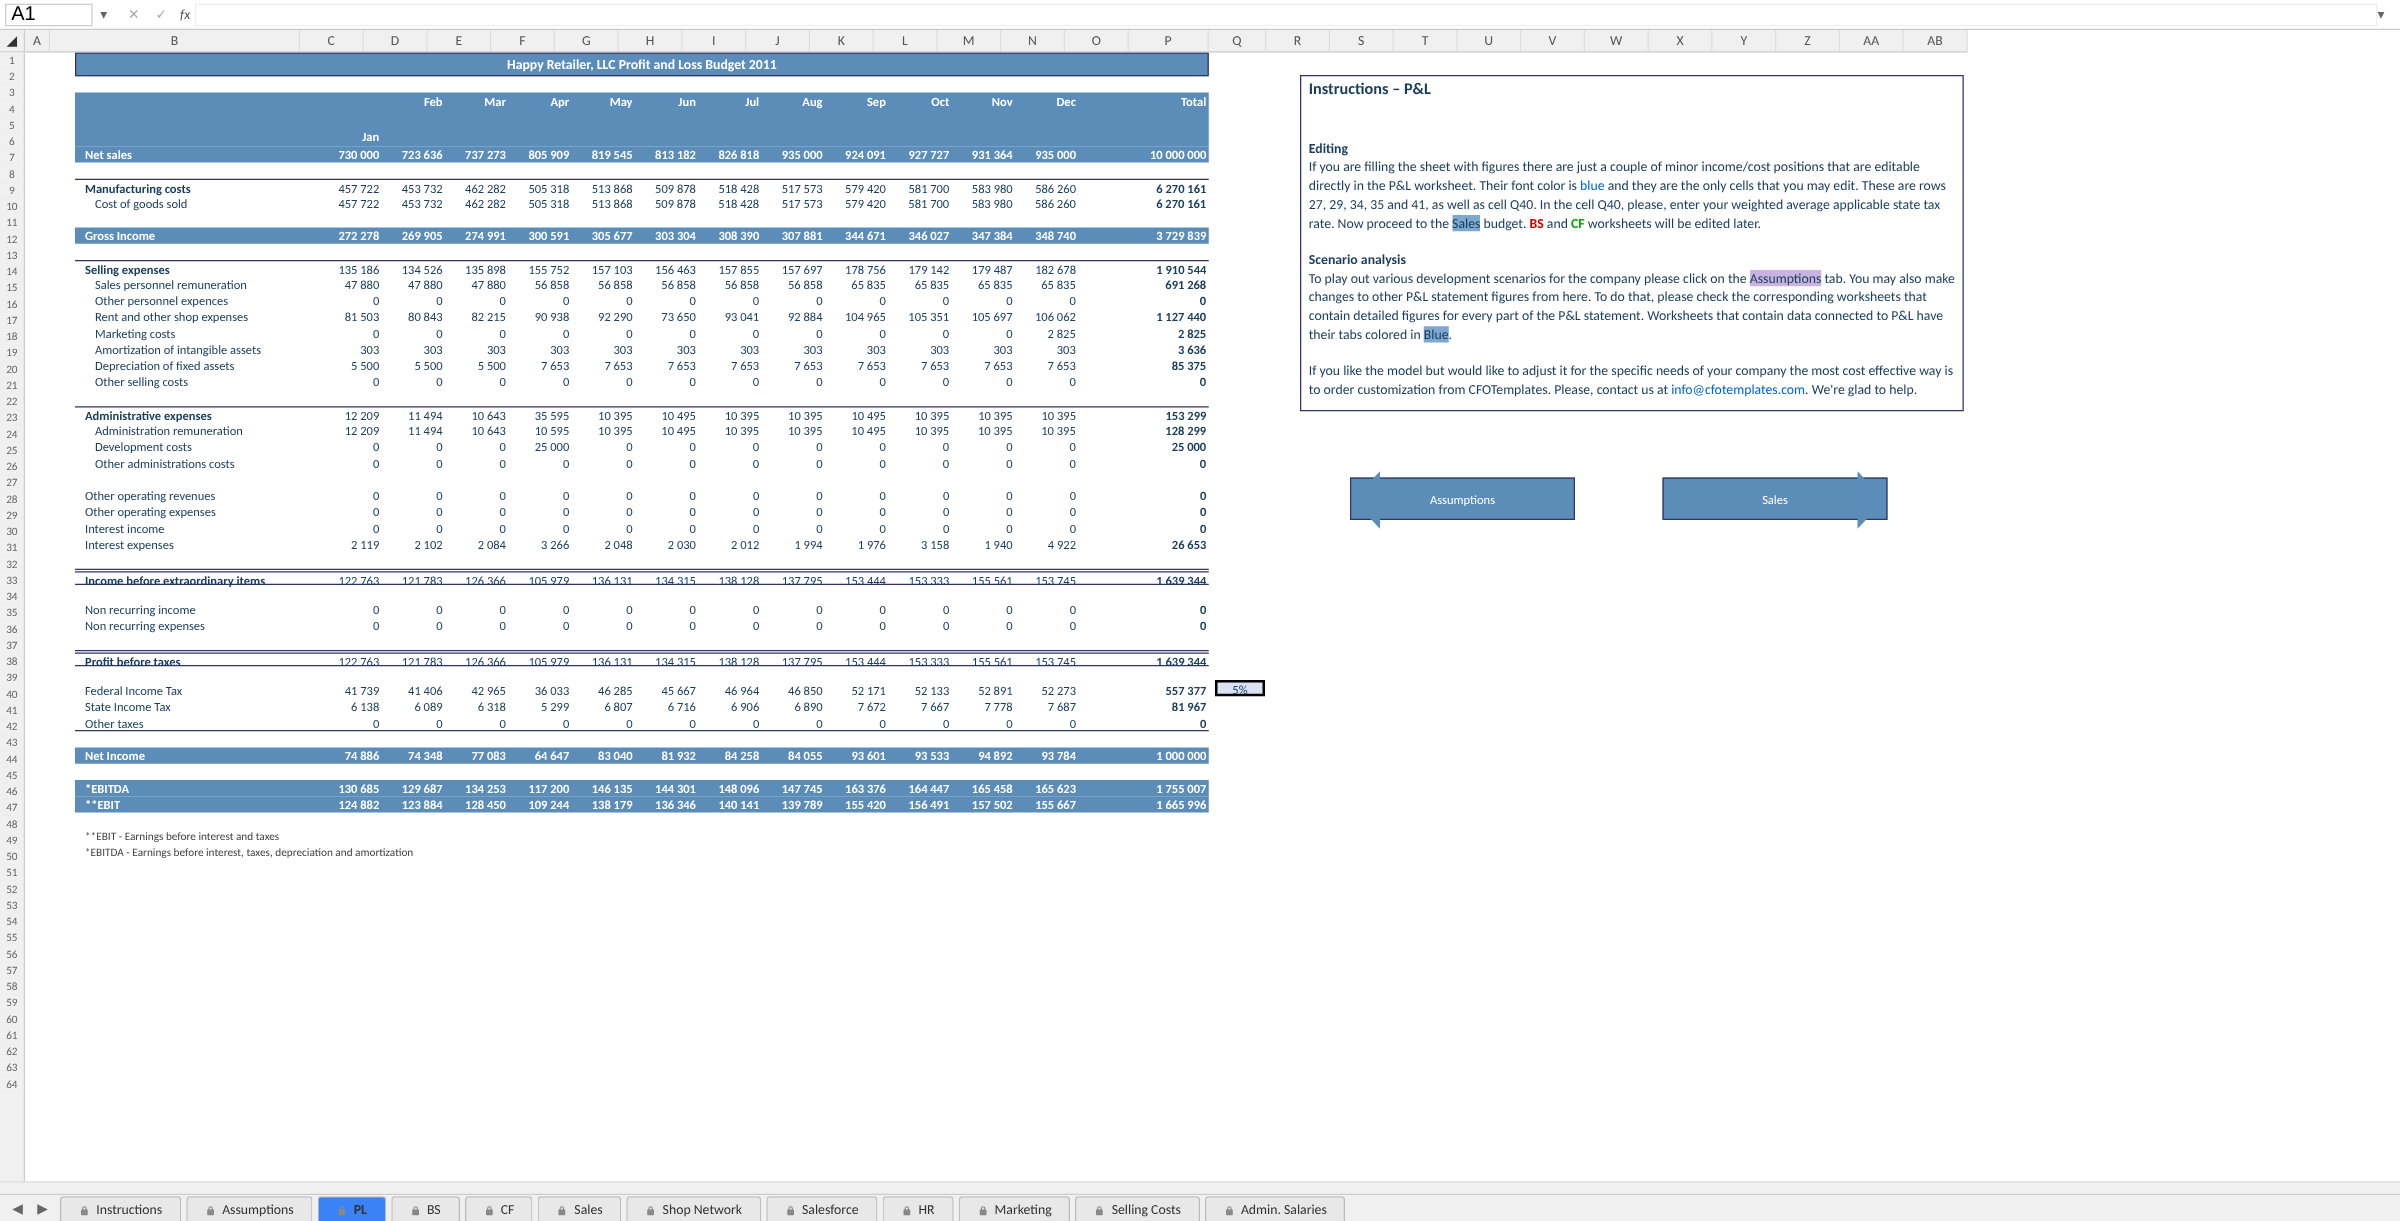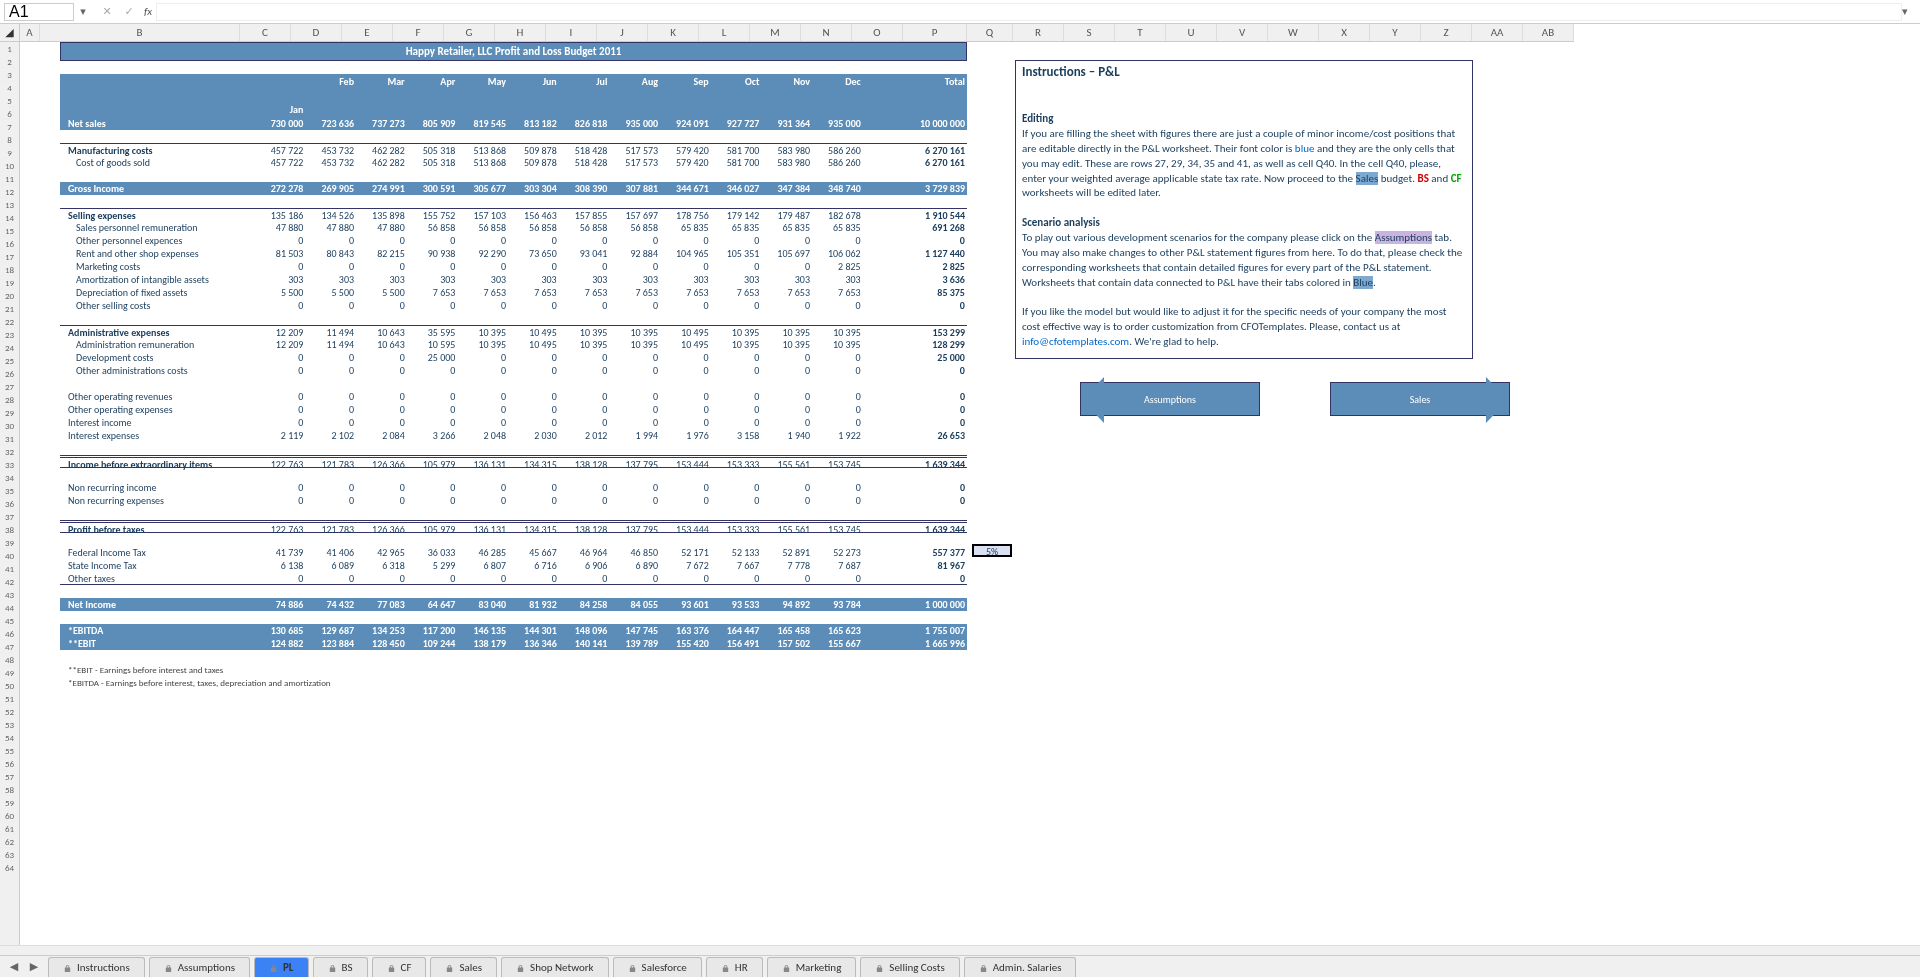--- a/index.html
+++ b/index.html
@@ -32,21 +32,21 @@
 .tot{width:60px;text-align:right;font-size:10px;font-weight:bold;padding-right:2px;color:#1a3d5c}
 .sec-total{background:#5b8db8;color:#fff}
 .sec-total .label-cell,.sec-total .val,.sec-total .tot{color:#fff;font-weight:bold}
 .bordered-top{border-top:1px solid #336}
 .bordered-bot{border-bottom:1px solid #336}
 .dbl-top{border-top:3px double #336}
 .ebitda-row{background:#5b8db8;color:#fff}
 .ebitda-row .label-cell,.ebitda-row .val,.ebitda-row .tot{color:#fff;font-weight:bold}
 .footnote{font-size:9px;color:#444;padding-left:8px}
 .pct-cell{position:absolute;left:952px;width:40px;height:13px;border:2px solid #000;background:#d9e1f2;color:#1a3d5c;text-align:center;font-size:10px;line-height:11px}
-.instructions{position:absolute;left:995px;top:18px;width:458px;border:1px solid #336;padding:2px 6px 8px;font-size:11px;line-height:1.35;background:#fff}
+.instructions{position:absolute;left:1020px;top:18px;width:531px;border:1px solid #336;padding:2px 6px 8px;font-size:11px;line-height:1.35;background:#fff}
 .instr-title{font-weight:bold;font-size:13px;color:#1a3d5c;margin-bottom:2px}
 .instr-body{color:#1a3d5c}
 .instr-body b{font-weight:bold}
 .blue-link{color:#0066cc}
 .hl-purple{background:#c9b3e0}
 .hl-blue{background:#7da9d1}
 .hl-red{color:#c00;font-weight:bold}
 .hl-green{color:#0a0;font-weight:bold}
 .nav-arrows{position:absolute;left:1060px;top:340px;display:flex;gap:70px}
 .arrow-btn{width:180px;height:34px;background:#5b8db8;border:1px solid #336;display:flex;align-items:center;justify-content:center;color:#fff;font-size:10px;position:relative}
@@ -530,21 +530,21 @@
             <div class="val">2 102</div>
             <div class="val">2 084</div>
             <div class="val">3 266</div>
             <div class="val">2 048</div>
             <div class="val">2 030</div>
             <div class="val">2 012</div>
             <div class="val">1 994</div>
             <div class="val">1 976</div>
             <div class="val">3 158</div>
             <div class="val">1 940</div>
-            <div class="val">1 922</div>
+            <div class="val">4 922</div>
             <div style="width: 45px;"></div>
             <div class="tot">26 653</div>
           </div>
           <div class="data-row">&nbsp;</div>
           <div class="data-row bordered-bot dbl-top">
             <div class="label-cell label-bold">Income before extraordinary items</div>
             <div class="val">122 763</div>
             <div class="val">121 783</div>
             <div class="val">126 366</div>
             <div class="val">105 979</div>
@@ -661,21 +661,21 @@
             <div class="val">0</div>
             <div class="val">0</div>
             <div class="val">0</div>
             <div style="width: 45px;"></div>
             <div class="tot">0</div>
           </div>
           <div class="data-row">&nbsp;</div>
           <div class="data-row sec-total">
             <div class="label-cell label-bold">Net Income</div>
             <div class="val">74 886</div>
-            <div class="val">74 432</div>
+            <div class="val">74 348</div>
             <div class="val">77 083</div>
             <div class="val">64 647</div>
             <div class="val">83 040</div>
             <div class="val">81 932</div>
             <div class="val">84 258</div>
             <div class="val">84 055</div>
             <div class="val">93 601</div>
             <div class="val">93 533</div>
             <div class="val">94 892</div>
             <div class="val">93 784</div>

